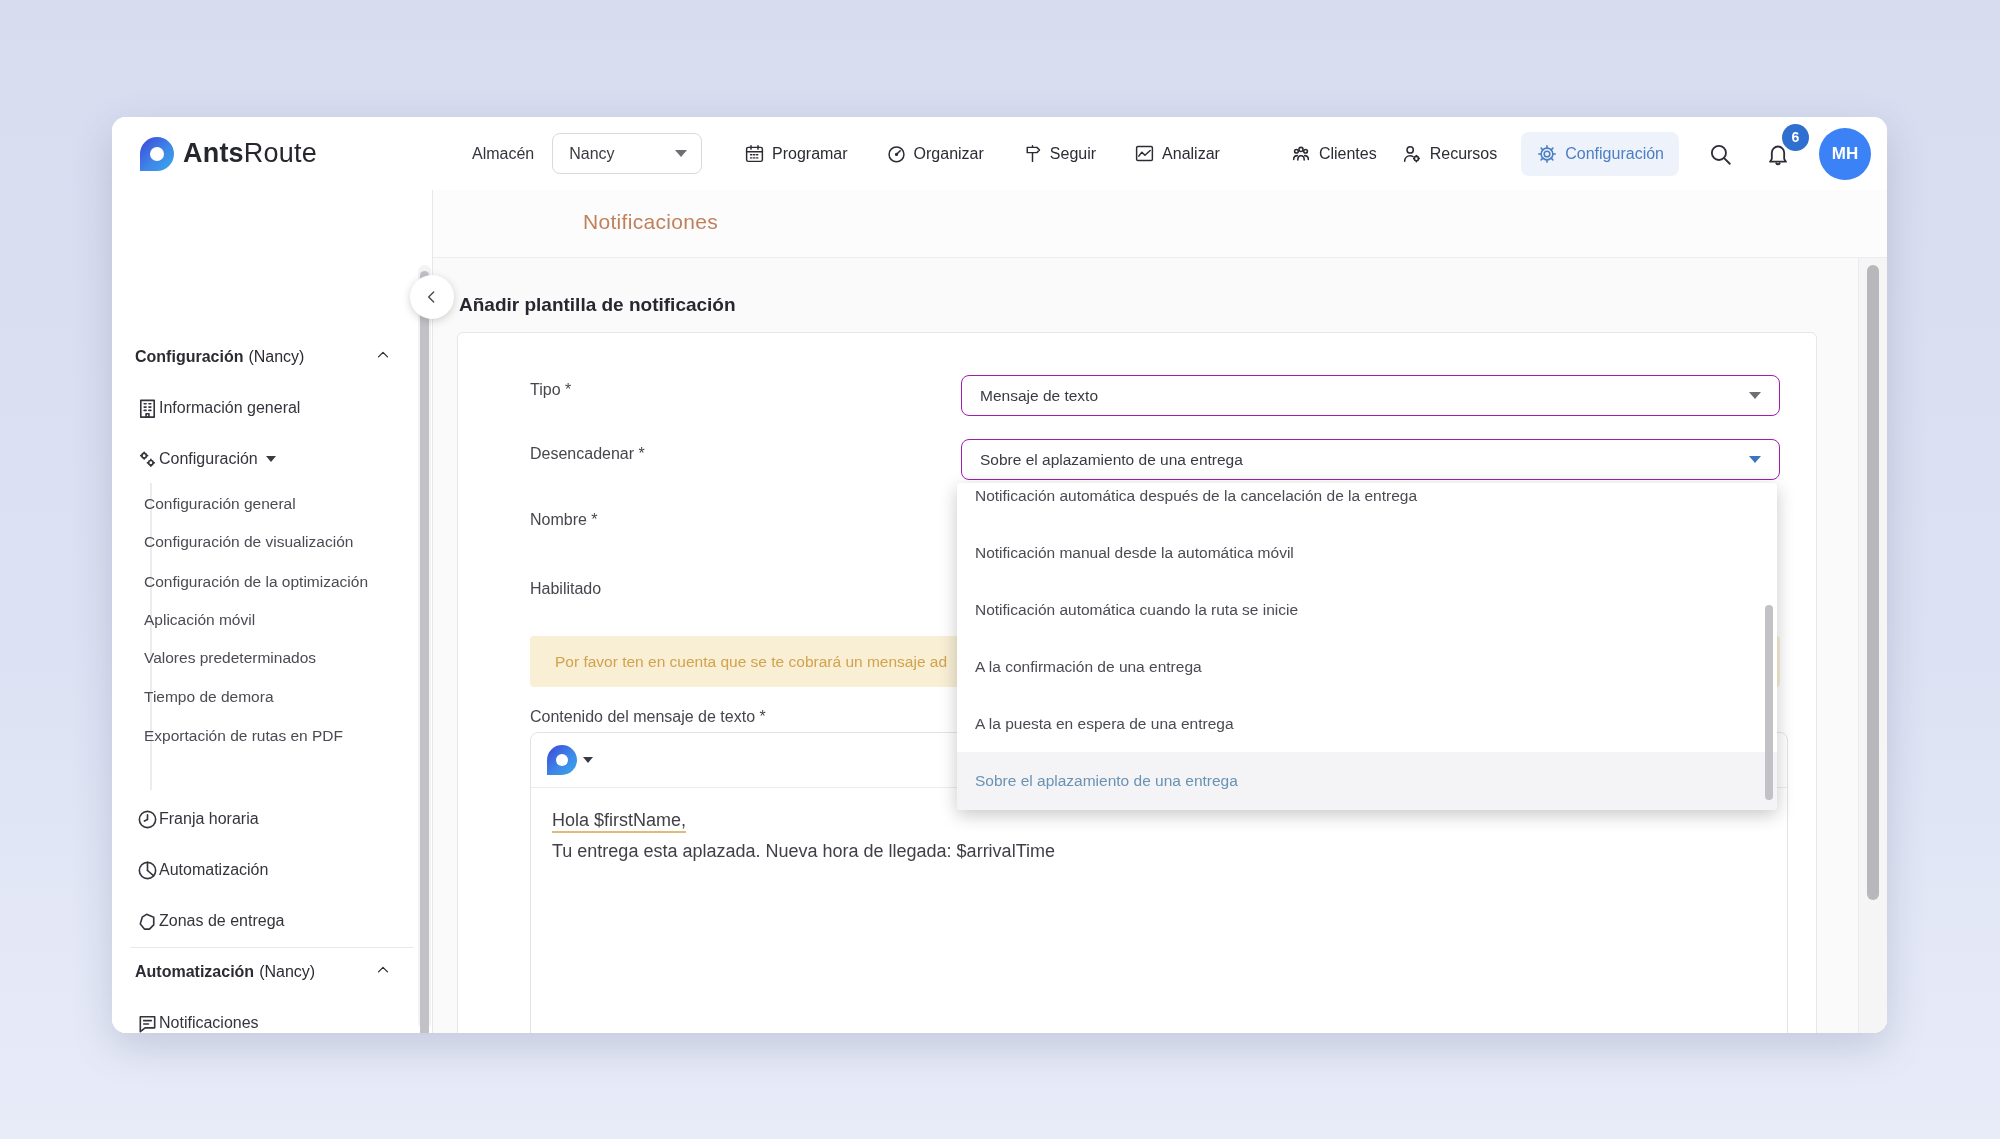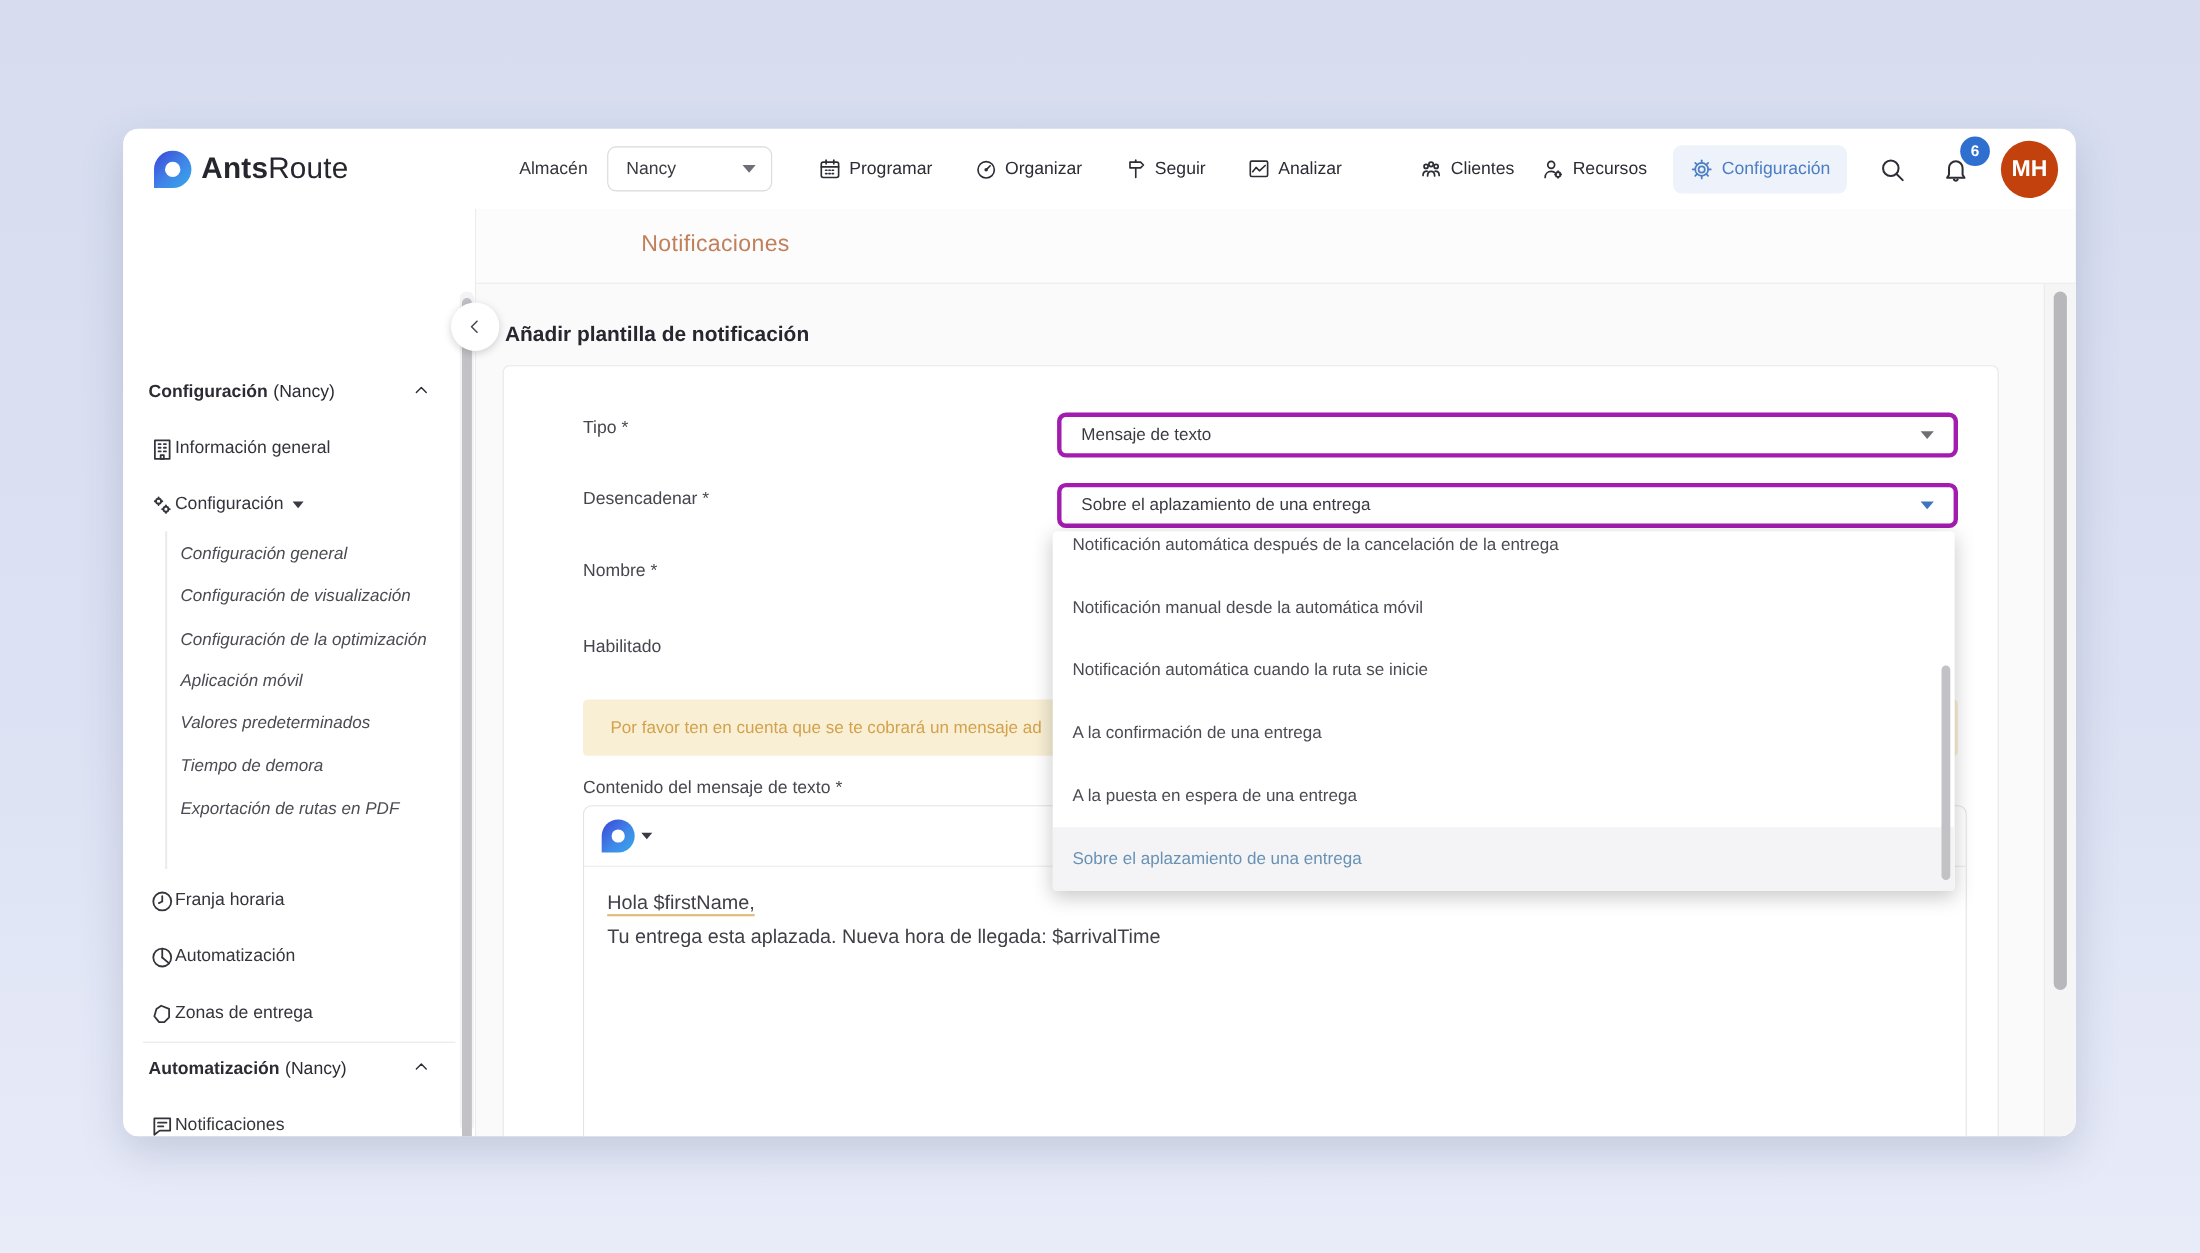--- a/index.html
+++ b/index.html
@@ -32,48 +32,48 @@
   .caret-down.blue { border-top-color:#3d74c0; }
   .mainnav { position:absolute; left:632px; top:0; height:73px; display:flex; align-items:center; gap:38px; }
   .nav-item { display:flex; align-items:center; gap:7px; font-size:16px; color:#2c2c35; cursor:pointer; }
   .nav-item svg { display:block; }
   .navright { position:absolute; right:16px; top:0; height:73px; display:flex; align-items:center; gap:24px; }
   .pill { display:flex; align-items:center; gap:7px; background:#edf2fb; color:#4c7ec3; border-radius:8px; height:44px; padding:0 15px; font-size:16px; cursor:pointer; }
   .icon-btn { width:34px; height:34px; display:flex; align-items:center; justify-content:center; cursor:pointer; }
   .bell-wrap { position:relative; cursor:pointer; }
   .badge { position:absolute; top:-13px; right:-14px; width:27px; height:27px; border-radius:50%;
     background:#2f6fd0; color:#fff; font-size:14px; font-weight:700; display:flex; align-items:center; justify-content:center; }
-  .avatar { width:52px; height:52px; border-radius:50%; background:#c2410c; color:#fff; font-weight:700; font-size:21px;
+  .avatar { width:52px; height:52px; border-radius:50%; background:#3b82f6; color:#fff; font-weight:700; font-size:17px;
     display:flex; align-items:center; justify-content:center; cursor:pointer; }
   
   .sidebar { position:absolute; left:0; top:73px; width:321px; bottom:0; background:#fff; border-right:1px solid #e7e7ea; }
   .sb-row { position:absolute; left:0; width:100%; height:34px; display:flex; align-items:center; cursor:pointer; }
   .sb-section { font-size:16px; color:#2b2b33; padding-left:23px; padding-right:34px; }
   .sb-section .ttl { font-weight:700; }
   .sb-section .sfx { font-weight:400; margin-left:5px; }
   .sb-section .chev { position:absolute; right:40px; }
   .sb-item { padding-left:24px; font-size:16px; color:#34343c; gap:0; }
   .sb-item svg { flex:0 0 auto; }
-  .sb-sub { padding-left:52px; font-size:15.5px; color:#4b4b53; height:30px;font-style:italic; }
+  .sb-sub { padding-left:32px; font-size:15.5px; color:#4b4b53; height:30px; }
   .indent-guide { position:absolute; left:38px; top:293px; width:2px; height:307px; background:#ececef; }
   .sb-div { position:absolute; left:18px; right:18px; top:757px; height:1px; background:#e9e9ec; }
   .sb-track { position:absolute; right:1px; top:75px; bottom:4px; width:13px; background:#f3f3f5; border-radius:7px; }
   .sb-thumb { position:absolute; right:3px; top:81px; width:9px; height:810px; background:#c2c2c6; border-radius:5px; cursor:pointer; }
   .tri-sm { width:0; height:0; border-left:5px solid transparent; border-right:5px solid transparent; border-top:6px solid #3a3a42; margin-left:8px; }
   
   .subheader { position:absolute; left:321px; top:73px; right:0; height:68px; background:#fcfcfd; border-bottom:1px solid #ececef; z-index:10; }
   .page-title { position:absolute; left:150px; top:20px; font-size:21px; color:#c0805a; letter-spacing:.3px; }
   .back-btn { position:absolute; left:298px; top:158px; width:44px; height:44px; border-radius:50%; background:#fff;
     box-shadow:0 2px 8px rgba(0,0,0,.18); display:flex; align-items:center; justify-content:center; z-index:60; cursor:pointer; }
   
   .content { position:absolute; left:321px; top:141px; right:0; bottom:0; background:#fafafb; overflow:hidden; }
   .form-heading { position:absolute; left:26px; top:36px; font-size:19px; font-weight:700; color:#27272f; }
   .card { position:absolute; left:24px; top:74px; width:1360px; height:720px; background:#fff; border:1px solid #e7e7ea; border-radius:6px; }
   .flabel { position:absolute; left:72px; font-size:16px; color:#46464e; white-space:nowrap; }
-  .fselect { position:absolute; left:503px; width:819px; height:41px; background:#fff; border:4px solid #a21caf; border-radius:8px;
+  .fselect { position:absolute; left:503px; width:819px; height:41px; background:#fff; border:1px solid #a21caf; border-radius:8px;
     display:flex; align-items:center; padding:0 18px; font-size:15.5px; color:#3a3a42; cursor:pointer; z-index:31; }
   .fselect .grow { flex:1; }
   .warning { position:absolute; left:72px; top:303px; width:1250px; height:51px; background:#f9efd5; border-radius:4px;
     display:flex; align-items:center; padding-left:25px; overflow:hidden; z-index:1; }
   .warning span { font-size:15.5px; color:#d2a24c; white-space:nowrap; }
   .editor { position:absolute; left:72px; top:399px; width:1258px; height:310px; background:#fff; border:1px solid #e3e3e6; border-radius:8px; }
   .ed-toolbar { position:absolute; left:0; top:0; right:0; height:55px; border-bottom:1px solid #ececef; display:flex; align-items:center; padding-left:16px; }
   .ed-logo-btn { display:flex; align-items:center; gap:6px; cursor:pointer; }
   .ed-logo { position:relative; width:30px; height:30px; border-radius:50% 50% 50% 0;
     background:linear-gradient(135deg,#3c45d8 0%,#3f86e8 55%,#36a9ea 100%); }

